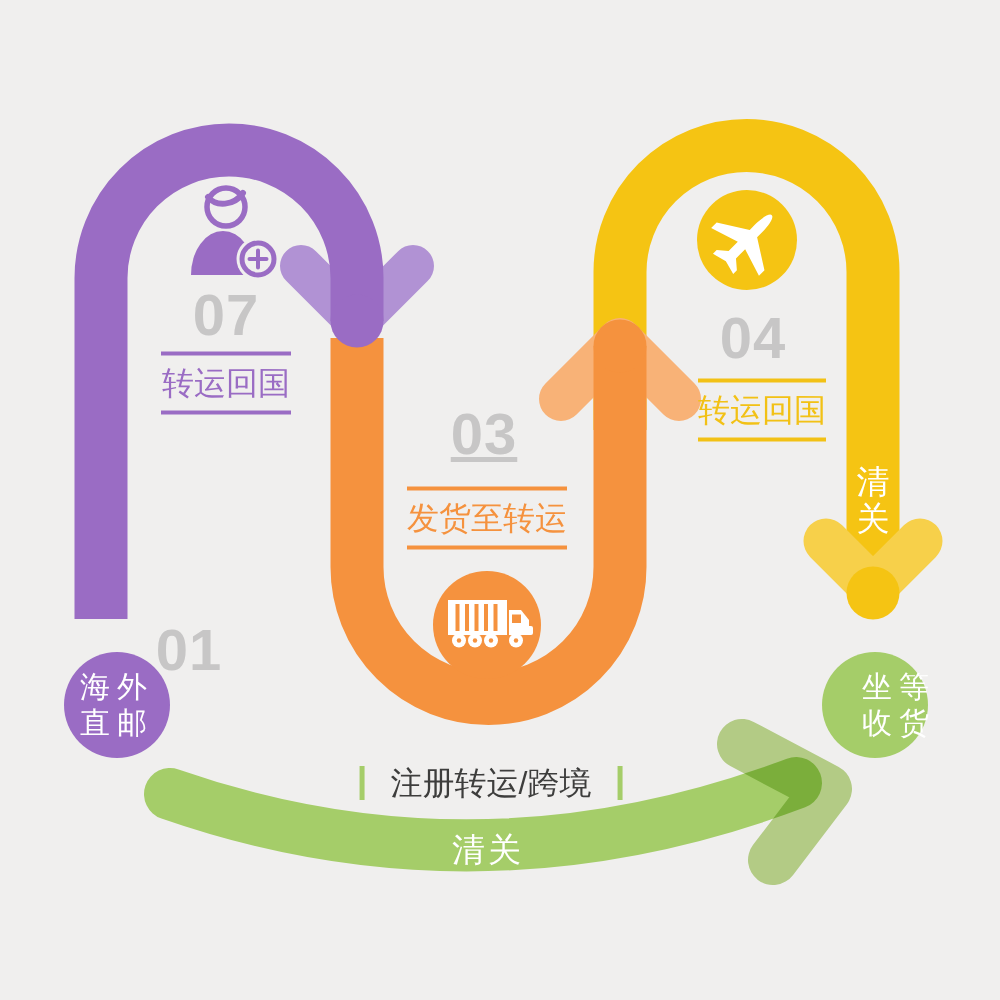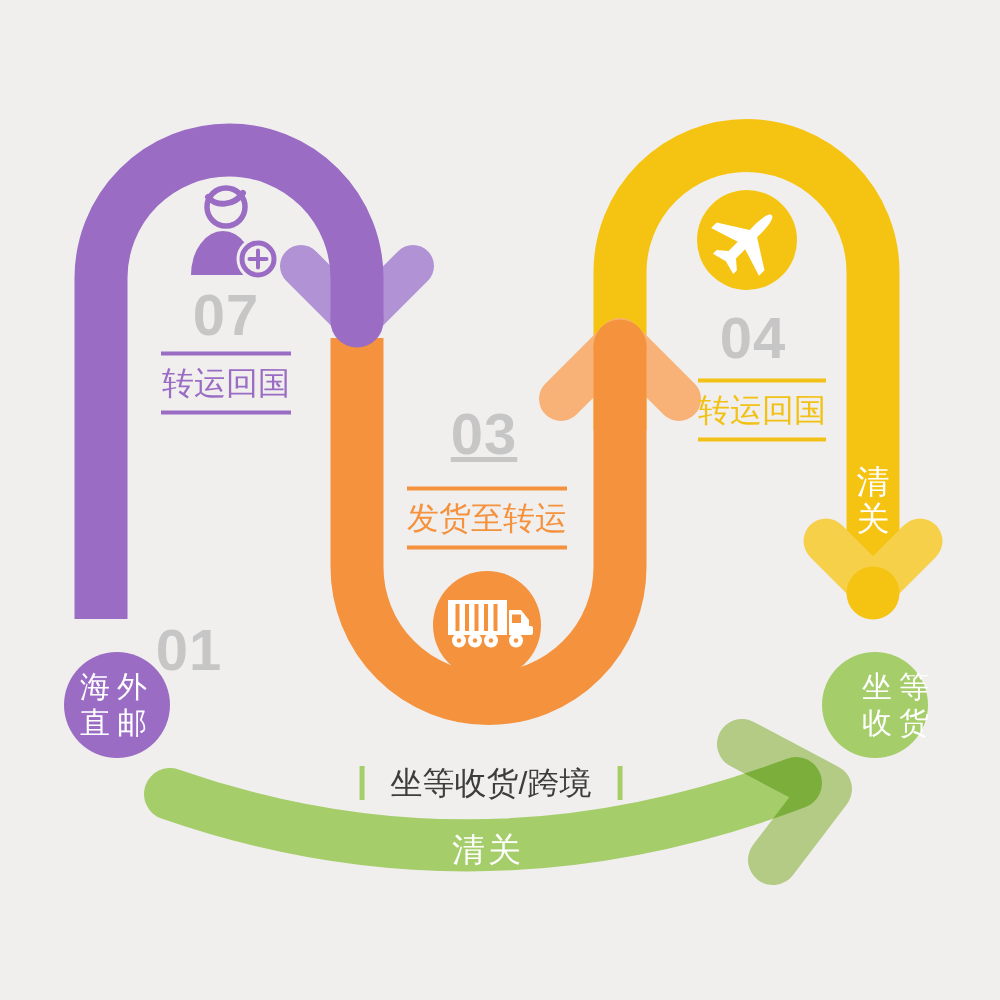--- a/index.html
+++ b/index.html
@@ -111,19 +111,19 @@
   <div class="ov step-label lbl-orange" style="left:487px;top:506px;width:160px;margin-top:12px;">发货至转运</div>
   <div class="ov step-label lbl-yellow" style="left:762px;top:410px;width:128px;">转运回国</div>
 
   <div class="ov circle-label" style="left:117px;top:705px;">海外直邮</div>
   <div class="ov circle-label" style="left:875px;top:705px;margin-left:24px;">坐等收货</div>
 
   <div class="ov v-text" style="left:873px;top:500px;">清关</div>
 
   <div class="ov route-row" style="left:491px;top:783px;">
     <span class="route-bar"></span>
-    <span class="route-text">坐等收货/跨境</span>
+    <span class="route-text">注册转运/跨境</span>
     <span class="route-bar"></span>
   </div>
 
   <div class="ov band-label" style="left:488px;top:849px;">清关</div>
 
 </div>
 
 </body></html>

